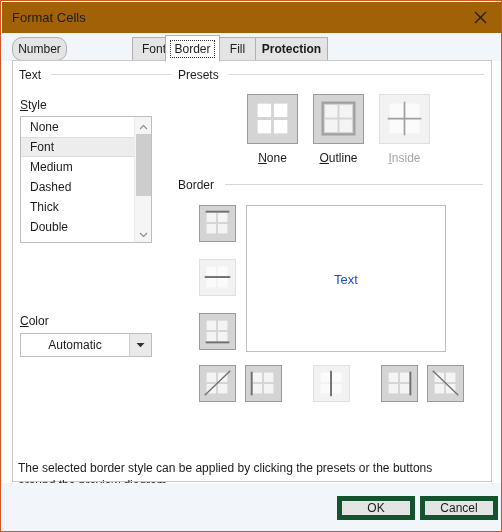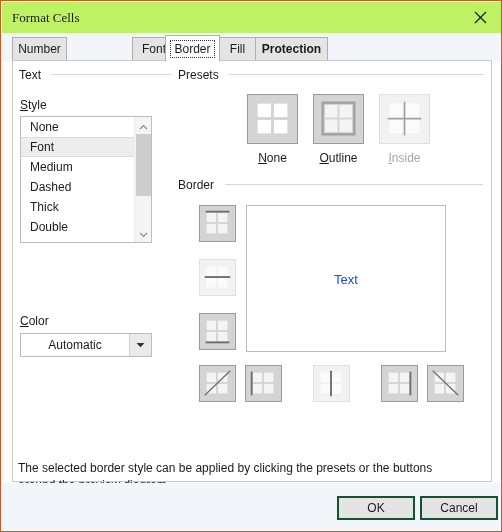--- a/index.html
+++ b/index.html
@@ -14,22 +14,21 @@
   .window{
     position:absolute;left:0;top:0;width:502px;height:532px;
     box-sizing:border-box;
     border:1px solid #d35321;
     background:#ffffff;
     overflow:hidden;
   }
   
   .titlebar{
     position:absolute;left:1px;top:1px;width:500px;height:31px;
-    background:#bef264;
-    font-family:Liberation Serif, serif;
+    background:#a16207;
   }
   .title-text{
     position:absolute;left:10px;top:8px;
     font-size:13px;color:#1b1b1b;
     white-space:nowrap;
   }
   .close-btn{
     position:absolute;right:0px;top:0px;width:44px;height:31px;
     display:flex;align-items:center;justify-content:center;
     cursor:default;
@@ -207,21 +206,21 @@
 
   
   .bottombar{
     position:absolute;left:1px;top:482px;width:500px;height:49px;
     background:#f2f5fa;
   }
   .dlg-btn{
     position:absolute;top:13px;width:78px;height:24px;
     box-sizing:border-box;
     background:#e4e4e4;
-    border:2px solid #14532d;
+    border:5px solid #14532d;
     font-size:12px;color:#1b1b1b;
     display:flex;align-items:center;justify-content:center;
     cursor:default;
   }
 </style>
 </head>
 <body>
 
 <div class="window">
 
@@ -231,21 +230,21 @@
       <span>
         <svg width="13" height="13" viewBox="0 0 13 13">
           <line x1="1" y1="1" x2="12" y2="12" stroke="#1b1b1b" stroke-width="1.2"></line>
           <line x1="12" y1="1" x2="1" y2="12" stroke="#1b1b1b" stroke-width="1.2"></line>
         </svg>
       </span>
     </div>
   </div>
 
   <div class="tabstrip">
-    <div class="tab" style="left:10px;  width:55px;">
+    <div class="tab" style="left:10px;  width:55px;border-radius:10px;">
         <span>Number</span>
       </div>
     <div class="tab" style="left:130px; width:44px;">
         <span>Font</span>
       </div>
     <div class="tab selected" style="left:163px; width:55px;">
         <span class="tab-focus">Border</span>
       </div>
     <div class="tab" style="left:217px; width:37px;">
         <span>Fill</span>

